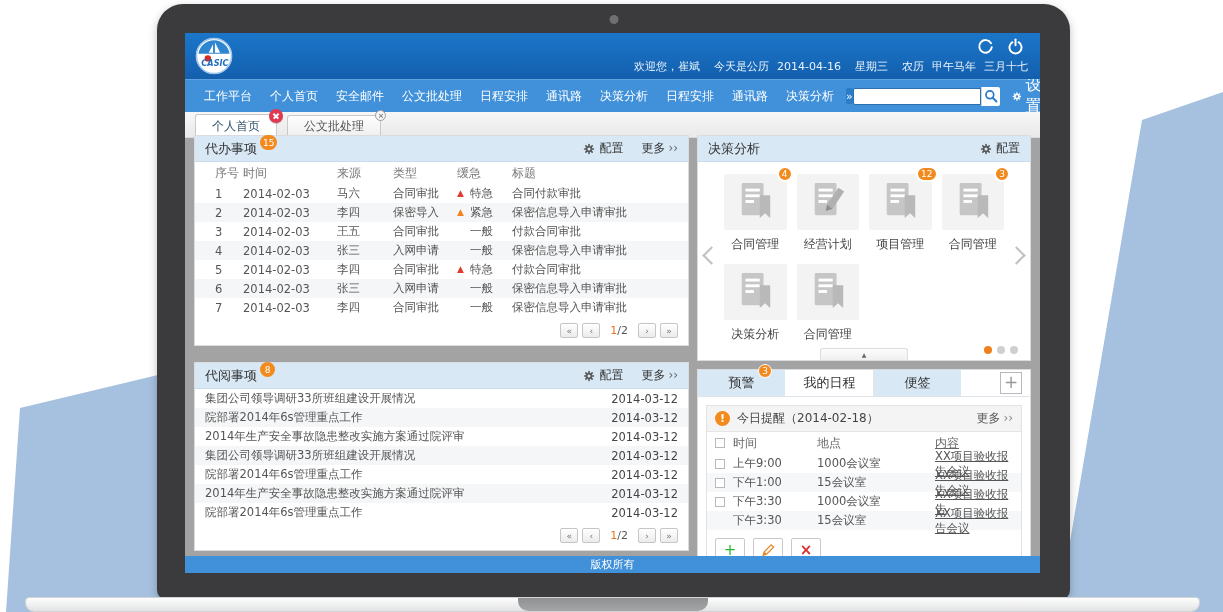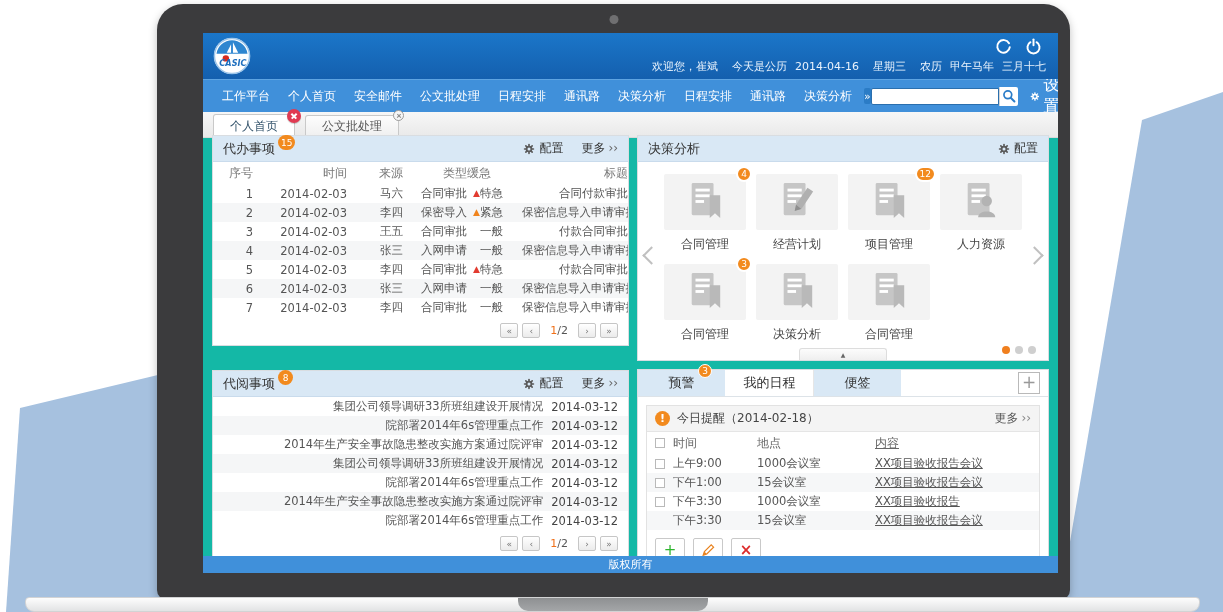--- a/index.html
+++ b/index.html
@@ -18,22 +18,22 @@
   .camera { position:absolute; top:11px; left:50%; transform:translateX(-50%);
             width:9px; height:9px; border-radius:50%; background:#6f6f71; }
   .base { position:absolute; left:25px; top:597px; width:1175px; height:15px; z-index:3;
           background:linear-gradient(#fdfdfd,#e2e3e4); border:1px solid #d2d3d4;
           border-radius:4px 4px 9px 9px; }
   .notch { position:absolute; left:50%; top:0; transform:translateX(-50%);
            width:190px; height:13px; background:linear-gradient(#8e9092,#a4a6a8);
            border-radius:0 0 10px 10px; }
 
   
-  .screen { position:absolute; left:46px; top:29px; width:855px; height:540px;
-            background:#14b8a6; overflow:hidden; font-size:12px; }
+  .screen { position:absolute; left:28px; top:29px; width:855px; height:540px;
+            background:#a3a3a3; overflow:hidden; font-size:12px; }
 
   
   .app-header { position:relative; height:46px;
                 background:linear-gradient(#1b76c9,#145fae); }
   .logo { position:absolute; left:10px; top:4px; width:38px; height:38px; }
   .app-title { position:absolute; left:58px; top:12px; font-size:17px; font-weight:bold;
                color:#fff; letter-spacing:3px; text-shadow:0 1px 1px rgba(0,0,0,.25); }
   .win-icons { position:absolute; right:16px; top:5px; display:flex; gap:13px; }
   .win-icons span { cursor:pointer; display:flex; }
   .welcome { position:absolute; right:12px; bottom:5px; color:#e8f2fc; font-size:11px;
@@ -72,41 +72,41 @@
                border-radius:50%; border:1px solid #9a9a9a; background:#f6f6f6; }
   .x-lines::before, .x-lines::after { content:""; position:absolute; left:50%; top:50%;
                width:7px; height:1.5px; background:#fff; }
   .x-lines::before { transform:translate(-50%,-50%) rotate(45deg); }
   .x-lines::after  { transform:translate(-50%,-50%) rotate(-45deg); }
   .tab-close.x-lines::before, .tab-close.x-lines::after { background:#8a8a8a; width:5px; height:1.3px; }
 
   
   .content { position:absolute; top:96px; bottom:17px; left:0; right:0;
              padding:6px 9px; display:flex; gap:8px; }
-  .col-left { width:417px; display:flex; flex-direction:column; gap:24px;text-align:right; }
+  .col-left { width:495px; display:flex; flex-direction:column; gap:16px; }
   .col-right { flex:1; display:flex; flex-direction:column; gap:8px; }
 
   .panel { background:#fff; border:1px solid #d9dde1; }
   .panel-header { height:26px; background:#d9e8f5; border-bottom:1px solid #c9dbec;
                   display:flex; align-items:center; padding:0 10px; }
   .panel-title { font-size:13px; color:#333; }
   .panel-badge { margin-left:3px; margin-top:-12px; background:#f28a1e; color:#fff;
                  font-size:9px; min-width:15px; height:15px; border-radius:8px;
                  display:inline-flex; align-items:center; justify-content:center; padding:0 3px; }
   .panel-actions { margin-left:auto; display:flex; align-items:center; gap:18px;
                    font-size:12px; color:#333; }
   .action-config { display:flex; align-items:center; gap:4px; cursor:pointer; }
   .action-more { cursor:pointer; }
   .action-more::after { content:"››"; margin-left:3px; color:#666; }
 
   
   .t-head { display:flex; height:22px; align-items:center; font-size:12px; color:#777; }
   .t-rows .t-row { display:flex; height:19px; align-items:center; font-size:11.5px; color:#555; cursor:pointer; }
   .t-rows .t-row:nth-child(even) { background:#f5f6f7; }
-  .c-no { width:28px; margin-left:12px; }
+  .c-no { width:28px; margin-left:20px; }
   .c-time { width:94px; }
   .c-src { width:56px; }
   .c-type { width:64px; }
   .c-urg { width:55px; display:flex; align-items:center; }
   .c-title { flex:1; white-space:nowrap; overflow:hidden; }
   .tri { display:inline-block; width:13px; font-size:9px; line-height:1; }
   .tri::before { content:"▲"; }
   .tri-red { color:#e23b30; }
   .tri-orange { color:#f0841e; }
   .tri-none { visibility:hidden; }
@@ -576,47 +576,20 @@
                           <g class="g-person">
                             <circle cx="29" cy="20" r="5.5" fill="#b3b3b3"></circle>
                             <path d="M20 37 c0 -8 18 -8 18 0 z" fill="#b3b3b3"></path>
                           </g>
                         </svg>
                       </span>
                     </div>
                     <div class="tile-label">项目管理</div>
                   </div>
                   <div class="tile">
-
-                    <div class="tile-box">
-                      <span class="app-icon doc-person">
-                        <svg class="app-svg" viewBox="0 0 46 40" width="44" height="38">
-                          <g class="g-doc">
-                            <rect x="9" y="1" width="23" height="34" rx="1.5" fill="#c6c6c6"></rect>
-                            <rect x="13" y="7" width="15" height="3" fill="#fff"></rect>
-                            <rect x="13" y="13" width="15" height="3" fill="#fff"></rect>
-                            <rect x="13" y="19" width="9" height="3" fill="#fff"></rect>
-                          </g>
-                          <g class="g-bookmark">
-                            <path d="M28 14 h11 v24 l-5.5 -5 -5.5 5 z" fill="#b9b9b9"></path>
-                          </g>
-                          <g class="g-pencil">
-                            <path d="M22 24 L34 6 l6 4 L28 28 l-7 2 z" fill="#b0b0b0"></path>
-                            <path d="M22 24 l-1.5 6.5 7 -2 z" fill="#8f8f8f"></path>
-                          </g>
-                          <g class="g-person">
-                            <circle cx="29" cy="20" r="5.5" fill="#b3b3b3"></circle>
-                            <path d="M20 37 c0 -8 18 -8 18 0 z" fill="#b3b3b3"></path>
-                          </g>
-                        </svg>
-                      </span>
-                    </div>
-                    <div class="tile-label">人力资源</div>
-                  </div>
-                  <div class="tile">
                     <span class="tile-badge">3</span>
                     <div class="tile-box">
                       <span class="app-icon doc-bookmark">
                         <svg class="app-svg" viewBox="0 0 46 40" width="44" height="38">
                           <g class="g-doc">
                             <rect x="9" y="1" width="23" height="34" rx="1.5" fill="#c6c6c6"></rect>
                             <rect x="13" y="7" width="15" height="3" fill="#fff"></rect>
                             <rect x="13" y="13" width="15" height="3" fill="#fff"></rect>
                             <rect x="13" y="19" width="9" height="3" fill="#fff"></rect>
                           </g>

